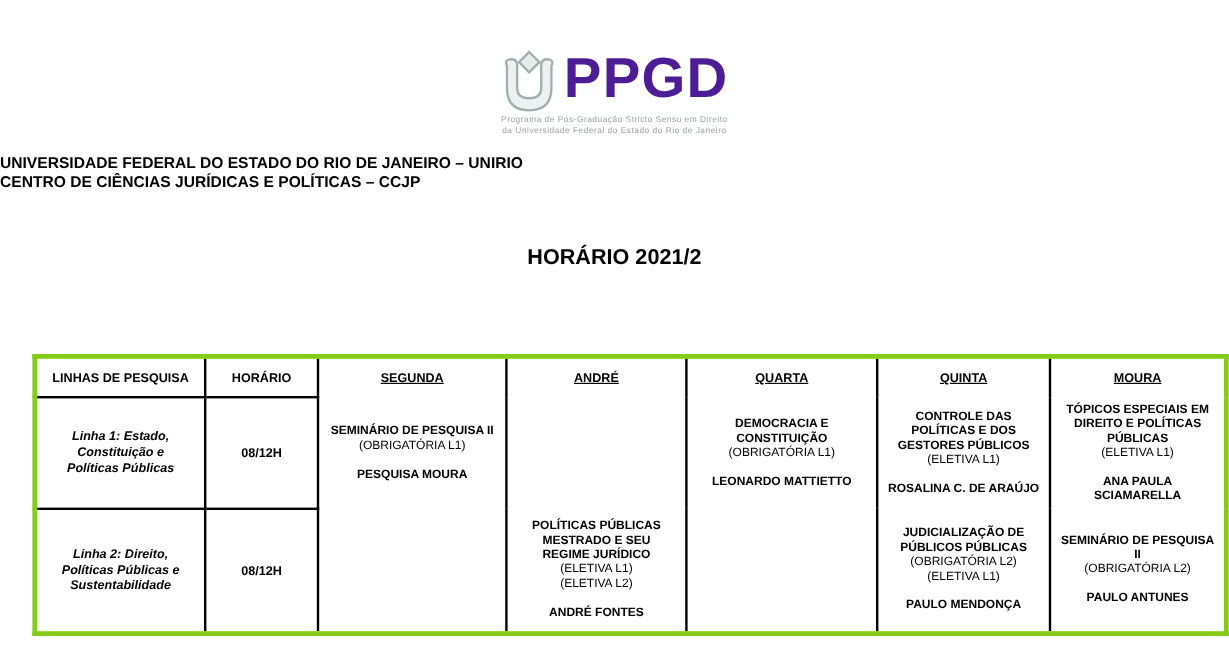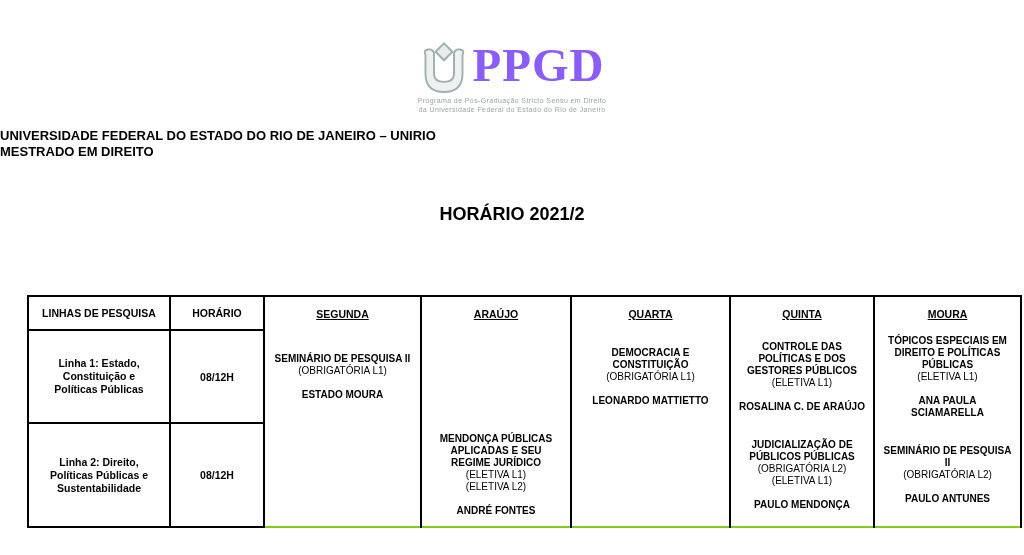--- a/index.html
+++ b/index.html
@@ -24,87 +24,87 @@
     letter-spacing: 0.4px;
   }
   
   .org-header { margin-top: 14px; font-weight: bold; font-size: 13px; line-height: 15.5px; }
   .doc-title { margin-top: 45px; text-align: center; font-weight: bold; font-size: 18px; }
   
   table.schedule {
     margin: 70px 0 12px 27px;
     width: 993px;
     border-collapse: collapse;
-    border: 2px solid #84cc16;
+    border: 4px solid #84cc16;
     table-layout: fixed;
   }
   th, td { border: 2px solid #000; text-align: center; vertical-align: middle; }
   th { font-size: 10.5px; font-weight: bold; height: 34px; }
   tr.r1 td { height: 93px; }
   tr.r2 td { height: 104px; }
   th.day-h { border-bottom-style: none; text-decoration: underline; }
   td.day-cell { border-top-style: none; border-bottom-style: none; padding: 0 8px; }
-  td.linha-cell { font-size: 10.5px; font-weight: bold; padding: 0 14px; line-height: 13px; }
+  td.linha-cell { font-size: 10.5px; font-weight: bold; padding: 0 14px; line-height: 13px; font-style: italic; }
   td.horario-cell { font-size: 10.5px; font-weight: bold; }
   .course-name { font-size: 10px; font-weight: bold; line-height: 12px; }
   .course-tag  { font-size: 10px; font-weight: normal; line-height: 12px; }
   .professor   { font-size: 10px; font-weight: bold; line-height: 12px; margin-top: 12px; }
 </style>
 </head>
 <body>
 
 <div class="logo-block">
   <div class="logo-row">
     <svg class="logo-icon" viewBox="0 0 60 70">
       <polygon points="30,3 41,14 30,25 19,14" fill="#e7ebeb" stroke="#9fb0af" stroke-width="2.5"></polygon>
       <path d="M6,18 Q3,12 9,11 Q16,10 17,16 L17,42 Q17,53 30,53 Q43,53 43,42 L43,16 Q44,10 51,11 Q57,12 54,18 L54,42 Q54,66 30,66 Q6,66 6,42 Z" fill="#eef1f1" stroke="#9fb0af" stroke-width="2.5"></path>
     </svg>
-    <div class="logo-acronym" style="color:#8b5cf6;font-family:Liberation Serif, serif;">PPGD</div>
+    <div class="logo-acronym" style="color:#4c1d95;">PPGD</div>
   </div>
   <div class="logo-tagline">
     <div>Programa de Pós-Graduação Stricto Sensu em Direito</div>
     <div>da Universidade Federal do Estado do Rio de Janeiro</div>
   </div>
 </div>
 
 <div class="org-header">
   <div>UNIVERSIDADE FEDERAL DO ESTADO DO RIO DE JANEIRO – UNIRIO</div>
-  <div>MESTRADO EM DIREITO</div>
+  <div>CENTRO DE CIÊNCIAS JURÍDICAS E POLÍTICAS – CCJP</div>
 </div>
 
 <div class="doc-title">HORÁRIO 2021/2</div>
 
 <table class="schedule">
   <colgroup>
     <col style="width:142px">
       <col style="width:94px">
       <col style="width:157px">
     <col style="width:150px">
       <col style="width:159px">
       <col style="width:144px">
       <col style="width:147px">
   </colgroup>
   <tbody>
       <tr>
     <th>LINHAS DE PESQUISA</th>
     <th>HORÁRIO</th>
     <th class="day-h">SEGUNDA</th>
-    <th class="day-h">ARAÚJO</th>
+    <th class="day-h">ANDRÉ</th>
     <th class="day-h">QUARTA</th>
     <th class="day-h">QUINTA</th>
     <th class="day-h">MOURA</th>
   </tr>
 
   <tr class="r1">
     <td class="linha-cell">Linha 1: Estado, Constituição e Políticas Públicas</td>
     <td class="horario-cell">08/12H</td>
     <td class="day-cell">
       <div class="course-name">SEMINÁRIO DE PESQUISA II</div>
       <div class="course-tag">(OBRIGATÓRIA L1)</div>
-      <div class="professor">ESTADO MOURA</div>
+      <div class="professor">PESQUISA MOURA</div>
     </td>
     <td class="day-cell"></td>
     <td class="day-cell">
       <div class="course-name">DEMOCRACIA E CONSTITUIÇÃO</div>
       <div class="course-tag">(OBRIGATÓRIA L1)</div>
       <div class="professor">LEONARDO MATTIETTO</div>
     </td>
     <td class="day-cell">
       <div class="course-name">CONTROLE DAS POLÍTICAS E DOS GESTORES PÚBLICOS</div>
       <div class="course-tag">(ELETIVA L1)</div>
@@ -115,21 +115,21 @@
       <div class="course-tag">(ELETIVA L1)</div>
       <div class="professor">ANA PAULA SCIAMARELLA</div>
     </td>
   </tr>
 
   <tr class="r2">
     <td class="linha-cell">Linha 2: Direito, Políticas Públicas e Sustentabilidade</td>
     <td class="horario-cell">08/12H</td>
     <td class="day-cell"></td>
     <td class="day-cell">
-      <div class="course-name">MENDONÇA PÚBLICAS APLICADAS E SEU REGIME JURÍDICO</div>
+      <div class="course-name">POLÍTICAS PÚBLICAS MESTRADO E SEU REGIME JURÍDICO</div>
       <div class="course-tag">(ELETIVA L1)</div>
       <div class="course-tag">(ELETIVA L2)</div>
       <div class="professor">ANDRÉ FONTES</div>
     </td>
     <td class="day-cell"></td>
     <td class="day-cell">
       <div class="course-name">JUDICIALIZAÇÃO DE PÚBLICOS PÚBLICAS</div>
       <div class="course-tag">(OBRIGATÓRIA L2)</div>
       <div class="course-tag">(ELETIVA L1)</div>
       <div class="professor">PAULO MENDONÇA</div>

